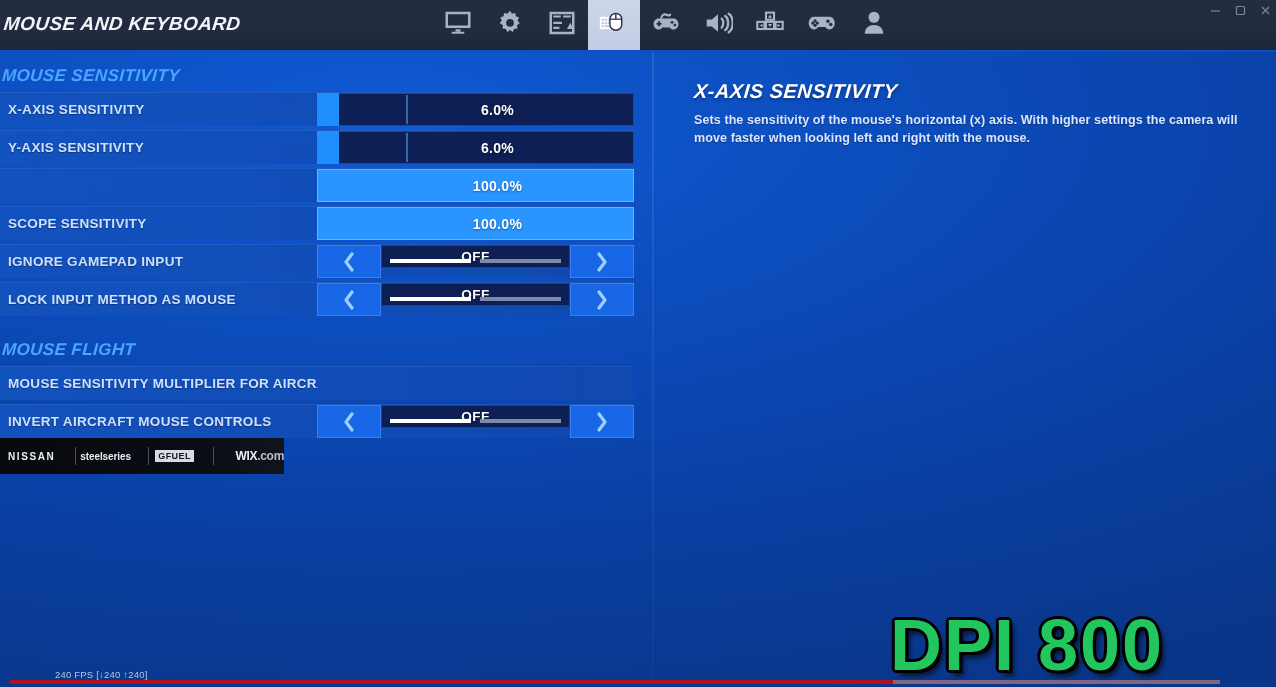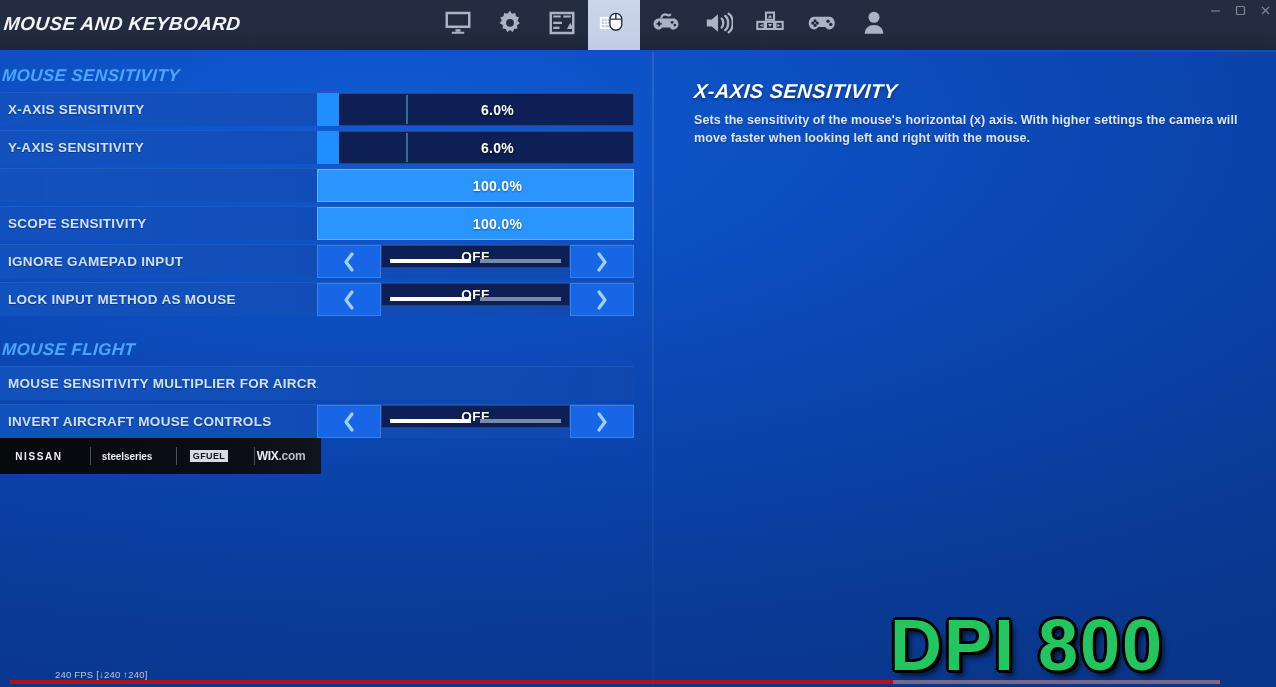--- a/index.html
+++ b/index.html
@@ -122,36 +122,36 @@
     color:#ffffff;letter-spacing:.5px;transform:skewX(-5deg);
     text-shadow:0 2px 3px rgba(0,0,0,.35);
   }
   .desc p{
     margin:0;font-size:12.5px;font-weight:bold;color:#d9e6ff;line-height:1.45;
     letter-spacing:.1px;text-shadow:0 1px 1px rgba(0,0,0,.3);
   }
 
   
   .sponsors{
-    position:absolute;left:0;top:438px;width:321px;height:36px;
+    position:absolute;left:0;top:438px;width:284px;height:36px;
     background:linear-gradient(to right,#07090d 0%,#0a0d14 70%,#10141c 100%);
     display:flex;align-items:flex-start;gap:12px;
   }
   .sp{
     display:flex;align-items:center;justify-content:center;
     height:36px;color:#e9edf4;font-weight:bold;
     position:relative;
   }
   .sp + .sp::before{
     content:"";position:absolute;left:0;top:9px;width:1px;height:18px;background:#4a505c;
   }
   .sp.nissan{width:78px;font-size:10px;letter-spacing:1.6px;}
   .sp.steel{width:74px;font-size:10px;letter-spacing:-.1px;}
   .sp.gfuel{width:66px;font-size:9.5px;letter-spacing:.6px;}
-  .sp.wix{width:54px;font-size:12px;letter-spacing:-.3px;}
+  .sp.wix{width:54px;font-size:12px;letter-spacing:-.3px;padding-left:22px;}
   .sp.gfuel .gbox{
     background:#d7dbe2;color:#13161c;padding:1px 3px;font-size:9px;letter-spacing:.4px;
   }
   .sp.wix .dotcom{font-size:12px;color:#b7bfcc;font-weight:bold;}
 
   
   .fps{
     position:absolute;left:55px;top:669px;
     font-size:9.5px;color:#b9c6dd;letter-spacing:.2px;
     font-family:"Liberation Sans", sans-serif;

